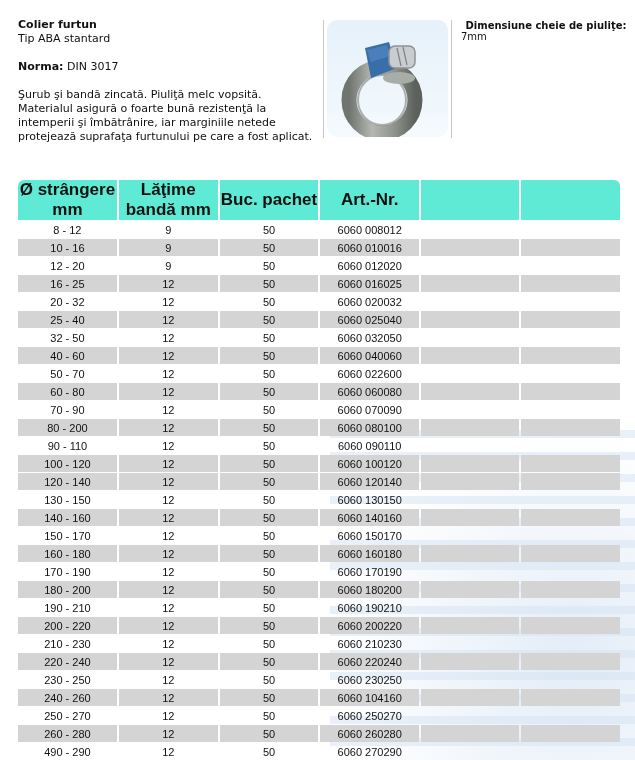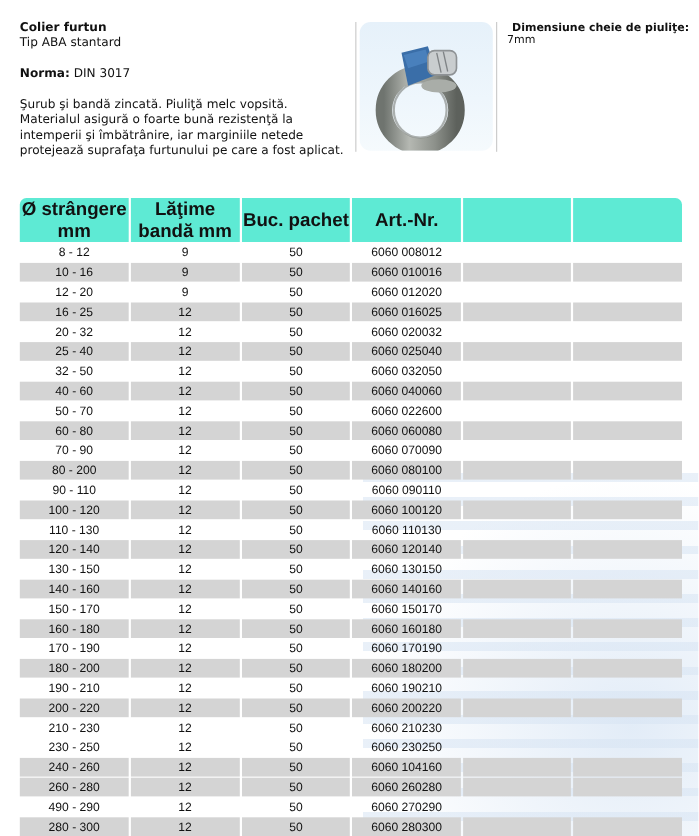--- a/index.html
+++ b/index.html
@@ -228,28 +228,20 @@
         <td></td>
       </tr>
       <tr class="alt">
         <td>100 - 120</td>
         <td>12</td>
         <td>50</td>
         <td>6060 100120</td>
         <td></td>
         <td></td>
       </tr>
-      <tr>
-        <td>110 - 130</td>
-        <td>12</td>
-        <td>50</td>
-        <td>6060 110130</td>
-        <td></td>
-        <td></td>
-      </tr>
       <tr class="alt">
         <td>120 - 140</td>
         <td>12</td>
         <td>50</td>
         <td>6060 120140</td>
         <td></td>
         <td></td>
       </tr>
       <tr>
         <td>130 - 150</td>
@@ -316,33 +308,49 @@
         <td></td>
       </tr>
       <tr>
         <td>210 - 230</td>
         <td>12</td>
         <td>50</td>
         <td>6060 210230</td>
         <td></td>
         <td></td>
       </tr>
+      <tr class="alt">
+        <td>220 - 240</td>
+        <td>12</td>
+        <td>50</td>
+        <td>6060 220240</td>
+        <td></td>
+        <td></td>
+      </tr>
       <tr>
         <td>230 - 250</td>
         <td>12</td>
         <td>50</td>
         <td>6060 230250</td>
         <td></td>
         <td></td>
       </tr>
       <tr class="alt">
         <td>240 - 260</td>
         <td>12</td>
         <td>50</td>
         <td>6060 104160</td>
+        <td></td>
+        <td></td>
+      </tr>
+      <tr>
+        <td>250 - 270</td>
+        <td>12</td>
+        <td>50</td>
+        <td>6060 250270</td>
         <td></td>
         <td></td>
       </tr>
       <tr class="alt">
         <td>260 - 280</td>
         <td>12</td>
         <td>50</td>
         <td>6060 260280</td>
         <td></td>
         <td></td>

